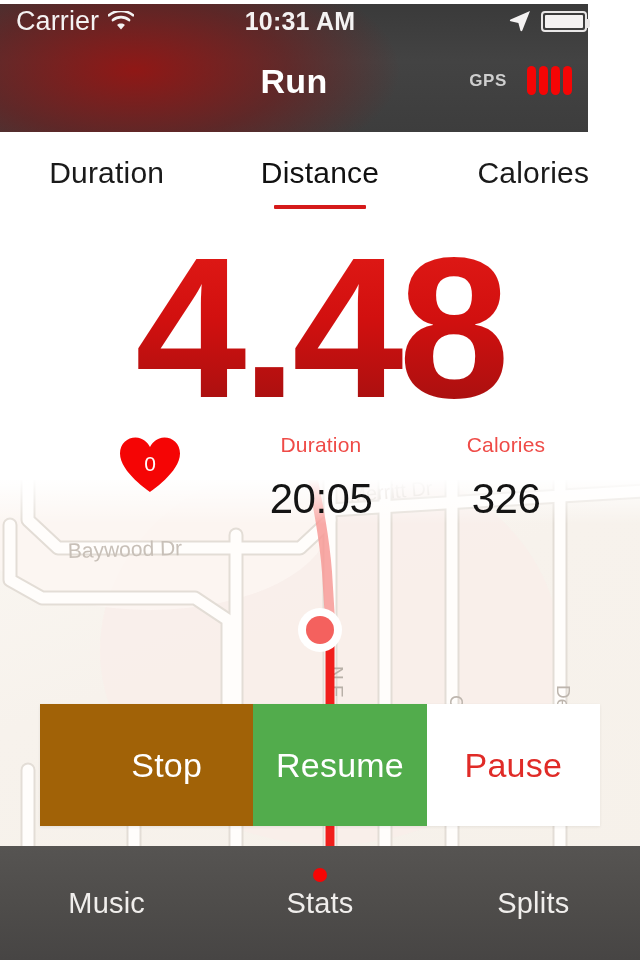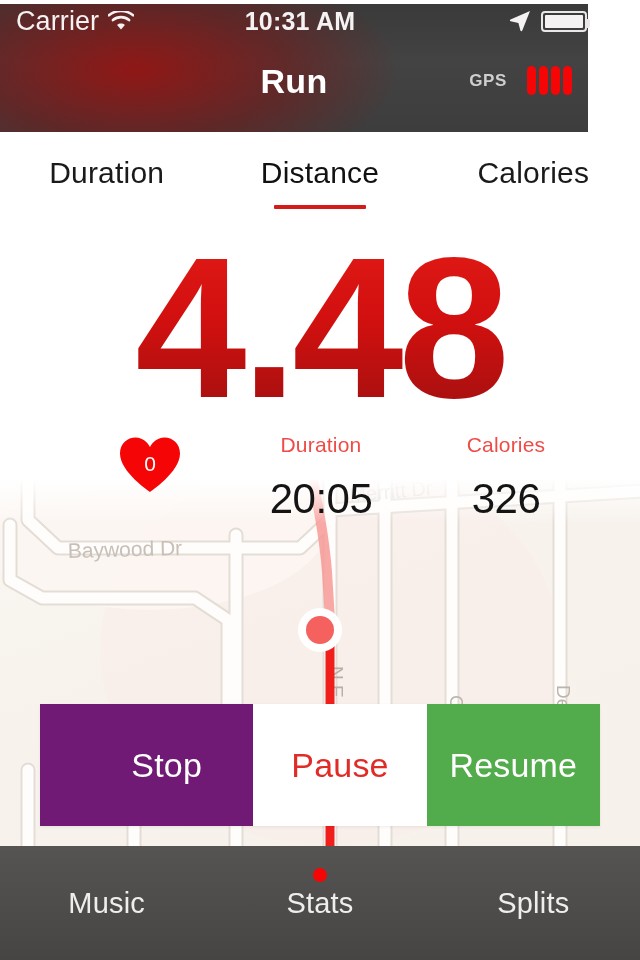--- a/index.html
+++ b/index.html
@@ -164,21 +164,21 @@
   .actions {
     position:absolute; left:40px; top:704px;
     width:560px; height:122px;
     display:flex; z-index:25;
     box-shadow:0 1px 3px rgba(0,0,0,0.07);
   }
   .action-btn {
     flex:1; display:flex; align-items:center; justify-content:center;
     font-size:34px; letter-spacing:0.2px;
   }
-  .btn-stop   { background:#701a75; color:#ffffff;padding-left:40px; }
+  .btn-stop   { background:#a16207; color:#ffffff;padding-left:40px; }
   .btn-resume { background:#52ac4c; color:#ffffff; }
   .btn-pause  { background:#ffffff; color:#e02b27; }
 
   
   .bottombar {
     position:absolute; left:0; bottom:0; width:640px; height:114px;
     background:linear-gradient(180deg, #565452 0%, #4e4c4a 55%, #474544 100%);
     display:flex; z-index:35;
   }
   .bottom-item {
@@ -281,25 +281,25 @@
     <div class="stat-block" id="stat-calories">
       <div class="stat-label">Calories</div>
       <div class="stat-value">326</div>
     </div>
   </div>
 
   <div class="actions">
     <div class="action-btn btn-stop">
       <span>Stop</span>
     </div>
+    <div class="action-btn btn-resume">
+      <span>Resume</span>
+    </div>
     <div class="action-btn btn-pause">
       <span>Pause</span>
-    </div>
-    <div class="action-btn btn-resume">
-      <span>Resume</span>
     </div>
   </div>
 
   <div class="navbar">
     <div class="nav-title">Run</div>
     <div class="nav-gps">
       <span class="nav-gps-label">GPS</span>
       <span class="gps-bars">
         <i class="gps-bar"></i>
         <i class="gps-bar"></i>

